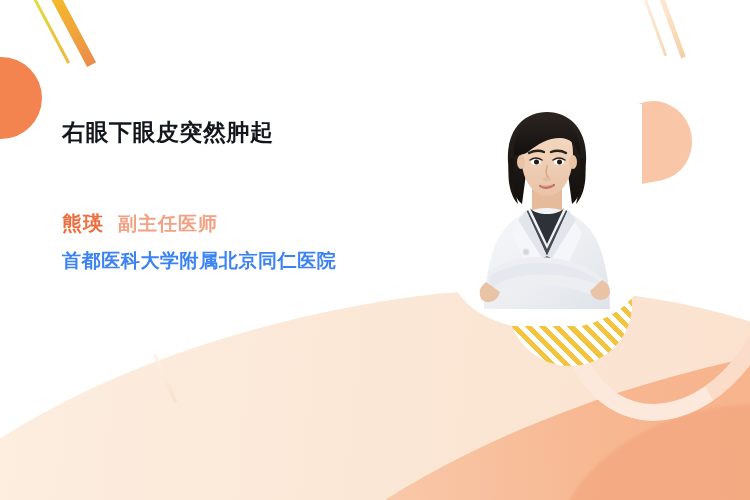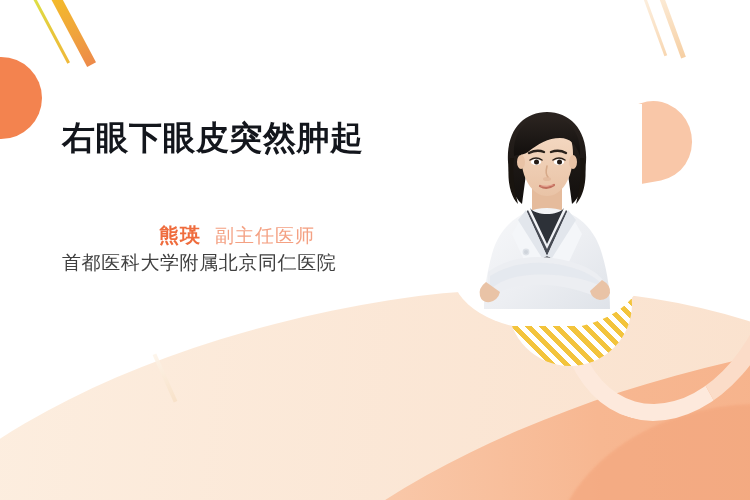--- a/index.html
+++ b/index.html
@@ -169,54 +169,55 @@
   .doctor-svg { display: block; }
 
   
   .text-block {
     position: absolute;
     left: 62px;
     top: 118px;
     width: 350px;
   }
   .title {
-    font-size: 33px;
+    font-size: 23px;
     line-height: 1.22;
     font-weight: 700;
     color: #13161c;
     letter-spacing: .5px;
     margin: 0;
     white-space: pre-wrap;
     word-break: break-all;
   }
   .doctor-line {
     margin-top: 64px;
     display: flex;
     align-items: baseline;
     gap: 14px;
-    justify-content: center;
   }
   .doctor-name {
     font-size: 20px;
     font-weight: 700;
     color: #ef6c3d;
     letter-spacing: 1px;
   }
   .doctor-title {
     font-size: 19px;
-    font-weight: 400;
+    font-weight: 700;
     color: #f4a183;
     letter-spacing: 1px;
   }
   .affiliation {
+    margin-top: 10px;
     font-size: 19px;
     line-height: 1.45;
-    color: #404040;
+    color: #3b82f6;
     letter-spacing: .6px;
     width: 330px;
+    font-weight: bold;
   }
   .affiliation span { display: block; }
 </style>
 </head>
 <body>
 
 <div id="card">
 
   <div class="bg-layer">
 

